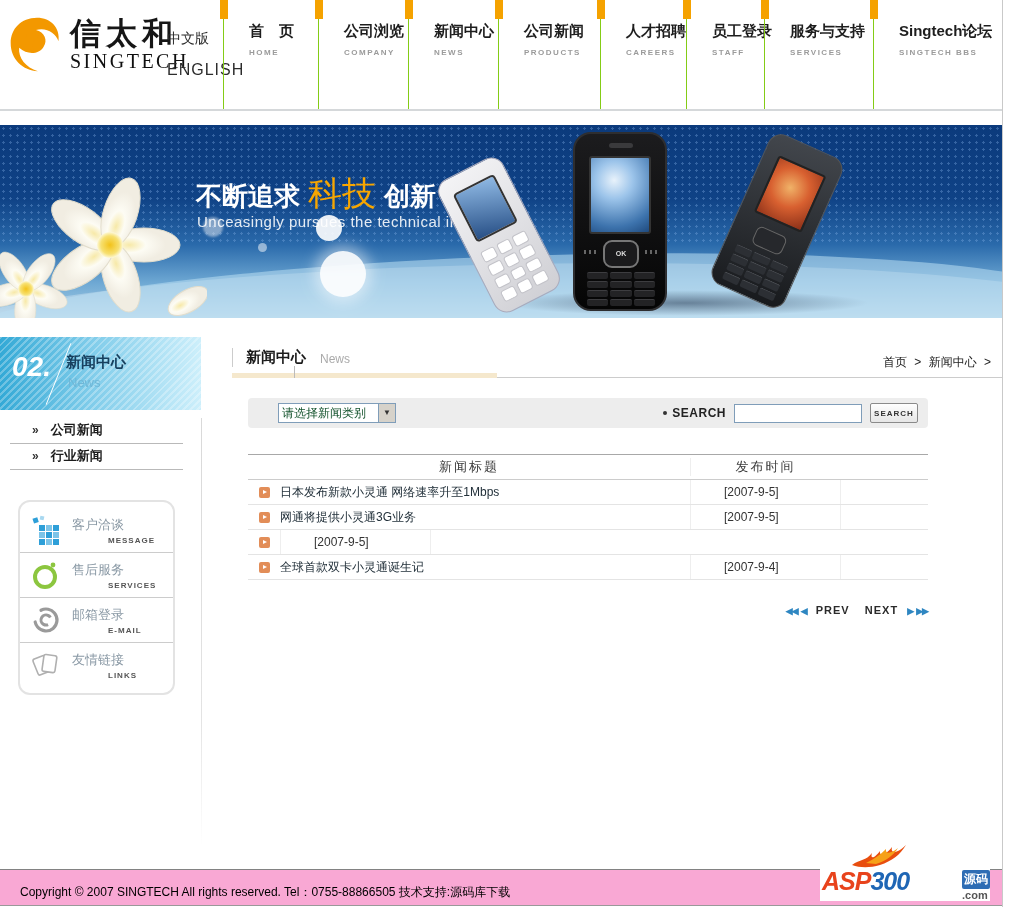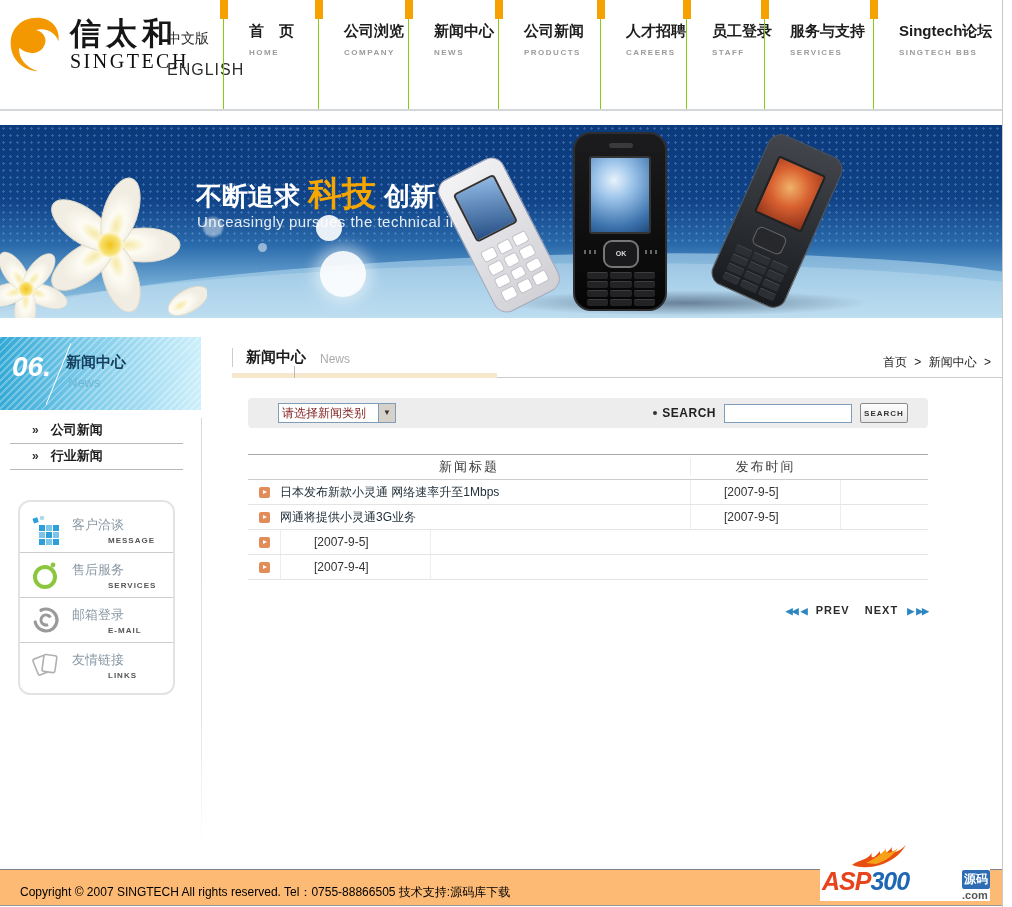--- a/index.html
+++ b/index.html
@@ -29,21 +29,21 @@
 
   
   .banner { position:absolute; left:0; top:125px; width:1003px; height:193px; overflow:hidden;
     background:linear-gradient(180deg,#0b3a7c 0%,#0f4286 38%,#2a6aab 62%,#6fa9d4 82%,#a9cfe6 100%); }
   .banner-dots { position:absolute; left:0; top:0; width:100%; height:62%;
     background-image:radial-gradient(rgba(130,175,230,0.35) 1px, transparent 1.3px); background-size:7px 7px; }
   .banner-wave1 { position:absolute; left:-6%; bottom:-78px; width:115%; height:140px; background:rgba(185,222,242,0.55); border-radius:50%; transform:rotate(-2deg); }
   .banner-wave2 { position:absolute; left:-10%; bottom:-96px; width:125%; height:150px; background:rgba(255,255,255,0.28); border-radius:50%; transform:rotate(-1deg); }
   .slogan { position:absolute; left:196px; top:46px; white-space:nowrap; }
   .slogan-pre,.slogan-post { font-size:26px; font-weight:bold; color:#fff; }
-  .slogan-hl { font-size:34px; font-weight:bold; color:#f7a600; margin:0 8px; }
+  .slogan-hl { font-size:34px; font-weight:normal; color:#f7a600; margin:0 8px; }
   .slogan-sub { position:absolute; left:197px; top:88px; font-size:15px; color:rgba(255,255,255,0.88); letter-spacing:0.5px; }
   .glow { position:absolute; border-radius:50%; background:#fff; }
   .g1 { left:203px; top:92px; width:20px; height:20px; opacity:.45; filter:blur(1px); }
   .g2 { left:316px; top:90px; width:26px; height:26px; opacity:.9; }
   .g3 { left:320px; top:126px; width:46px; height:46px; opacity:.92; box-shadow:0 0 14px 6px rgba(255,255,255,.5); }
   .g4 { left:258px; top:118px; width:9px; height:9px; opacity:.5; }
   
   .flower { position:absolute; left:-8px; bottom:-10px; }
   
   .phones { position:absolute; left:445px; top:0; width:480px; height:193px; }
@@ -98,23 +98,23 @@
   .tabbar .cream { position:absolute; left:0; bottom:-1px; width:265px; height:5px; background:#f5e8cd; }
   .tab-current { position:absolute; left:0; top:4px; padding-left:13px; border-left:1px solid #ccc; font-size:15px; font-weight:bold; color:#1b1b1b; cursor:default; }
   .tab-en { position:absolute; left:88px; top:8px; font-size:12px; color:#aaa; }
   .tab-tick { position:absolute; left:62px; top:22px; width:1px; height:12px; background:#bbb; }
   .breadcrumb { position:absolute; right:8px; top:10px; font-size:12px; color:#222; }
   .breadcrumb span { cursor:pointer; }
   .breadcrumb .sep { margin:0 4px; cursor:default; }
 
   .searchbar { position:relative; margin:20px 75px 0 16px; width:680px; height:30px; background:#ededed; border-radius:4px; }
   .select { position:absolute; left:30px; top:5px; width:118px; height:20px; background:#fff; border:1px solid #7f9db9; display:flex; cursor:pointer; }
-  .select-value { flex:1; font-size:12px; color:#7f1d1d; line-height:18px; padding-left:3px; overflow:hidden; white-space:nowrap; }
+  .select-value { flex:1; font-size:12px; color:#14532d; line-height:18px; padding-left:3px; overflow:hidden; white-space:nowrap; }
   .select-btn { width:17px; height:18px; background:#d6d2ca; border-left:1px solid #7f9db9; color:#333; font-size:8px; text-align:center; line-height:18px; }
-  .search-right { position:absolute; right:20px; top:5px; display:flex; align-items:center; }
+  .search-right { position:absolute; right:10px; top:5px; display:flex; align-items:center; }
   .search-dot { width:4px; height:4px; background:#333; border-radius:50%; margin-right:5px; }
   .search-label { font-size:12px; font-weight:bold; color:#222; letter-spacing:0.5px; margin-right:8px; }
   .search-input { width:128px; height:19px; border:1px solid #7f9db9; font-size:12px; padding:0 3px; margin-right:8px; }
   .search-btn { width:48px; height:20px; background:linear-gradient(180deg,#fefefe,#e6e6e6); border:1px solid #8a8a8a; border-radius:2px; font-size:8px; font-weight:bold; letter-spacing:1px; color:#333; cursor:pointer; font-family:"Liberation Sans", sans-serif; }
 
   .newstable { margin:26px 16px 0 16px; width:680px; }
   .thead { display:flex; height:26px; align-items:center; border-top:1px solid #a8a8a8; border-bottom:1px solid #ccc; }
   .trow { display:flex; height:25px; align-items:center; border-bottom:1px solid #e4e4e4; }
   .c-bullet { width:32px; display:flex; justify-content:center; }
   .c-title { width:410px; font-size:12px; color:#22303a; cursor:pointer; white-space:nowrap; overflow:hidden; }
@@ -124,21 +124,21 @@
   .th-date { width:150px; text-align:center; font-size:13px; color:#3a3a3a; letter-spacing:2px; border-left:1px solid #eee; }
   .bullet { width:11px; height:11px; background:#e28d58; border-radius:2px; position:relative; }
   .bullet::after { content:""; position:absolute; left:4px; top:3px; border-left:4px solid #fff; border-top:2.5px solid transparent; border-bottom:2.5px solid transparent; }
 
   .pager { margin:24px 16px 0 16px; width:680px; text-align:right; font-size:11px; font-weight:bold; color:#2b2b2b; }
   .pager span { cursor:pointer; }
   .pg-arrow { color:#2e86c1; font-size:9px; letter-spacing:-1px; }
   .pg-word { margin:0 6px; letter-spacing:1px; }
 
   
-  .footer { position:absolute; left:0; top:869px; width:1003px; height:37px; border-top:1px solid #828282; border-bottom:1px solid #999; background:#fdba74; }
+  .footer { position:absolute; left:0; top:869px; width:1003px; height:37px; border-top:1px solid #828282; border-bottom:1px solid #999; background:#f9a8d4; }
   .copyright { position:absolute; left:20px; top:14px; font-size:12px; color:#000; }
   .badge { position:absolute; right:12px; top:845px; width:170px; height:56px; background:#fff; cursor:pointer; z-index:5; }
   .badge-flame { position:absolute; left:26px; top:-4px; }
   .badge-text { position:absolute; left:2px; top:22px; font-style:italic; font-weight:bold; font-size:25px; letter-spacing:-1px; white-space:nowrap; }
   .badge-asp { color:#e8431c; }
   .badge-300 { color:#1f66b5; }
   .badge-side { position:absolute; right:0px; top:24px; text-align:left; }
   .badge-ym { display:inline-block; background:#2e6db4; color:#fff; font-size:12px; font-weight:bold; padding:1px 2px; border-radius:2px; }
   .badge-com { font-size:11px; font-weight:bold; color:#555; display:block; margin-top:0px; }
 </style>
@@ -316,21 +316,21 @@
             <i></i>
             <i></i>
             <i></i>
             <i></i>
           </div>
       </div>
     </div>
   </div>
 
   <div class="side-head">
-    <div class="side-num">06.</div>
+    <div class="side-num">02.</div>
     <div class="side-slash"></div>
     <div class="side-title">新闻中心</div>
     <div class="side-sub">News</div>
   </div>
   <div class="side-menu">
     <div class="side-menu-item">
       <span class="arr">»</span><span>公司新闻</span>
     </div>
     <div class="side-menu-item">
       <span class="arr">»</span><span>行业新闻</span>
@@ -449,20 +449,21 @@
         <div class="c-bullet">
             <span class="bullet"></span>
           </div>
         <div class="c-date">[2007-9-5]</div>
         <div class="c-fill"></div>
       </div>
       <div class="trow">
         <div class="c-bullet">
             <span class="bullet"></span>
           </div>
+        <div class="c-title">全球首款双卡小灵通诞生记</div>
         <div class="c-date">[2007-9-4]</div>
         <div class="c-fill"></div>
       </div>
     </div>
 
     <div class="pager">
       <span class="pg-arrow">◀◀</span>
       <span class="pg-arrow">◀</span>
       <span class="pg-word">PREV</span>
       <span class="pg-word">NEXT</span>

